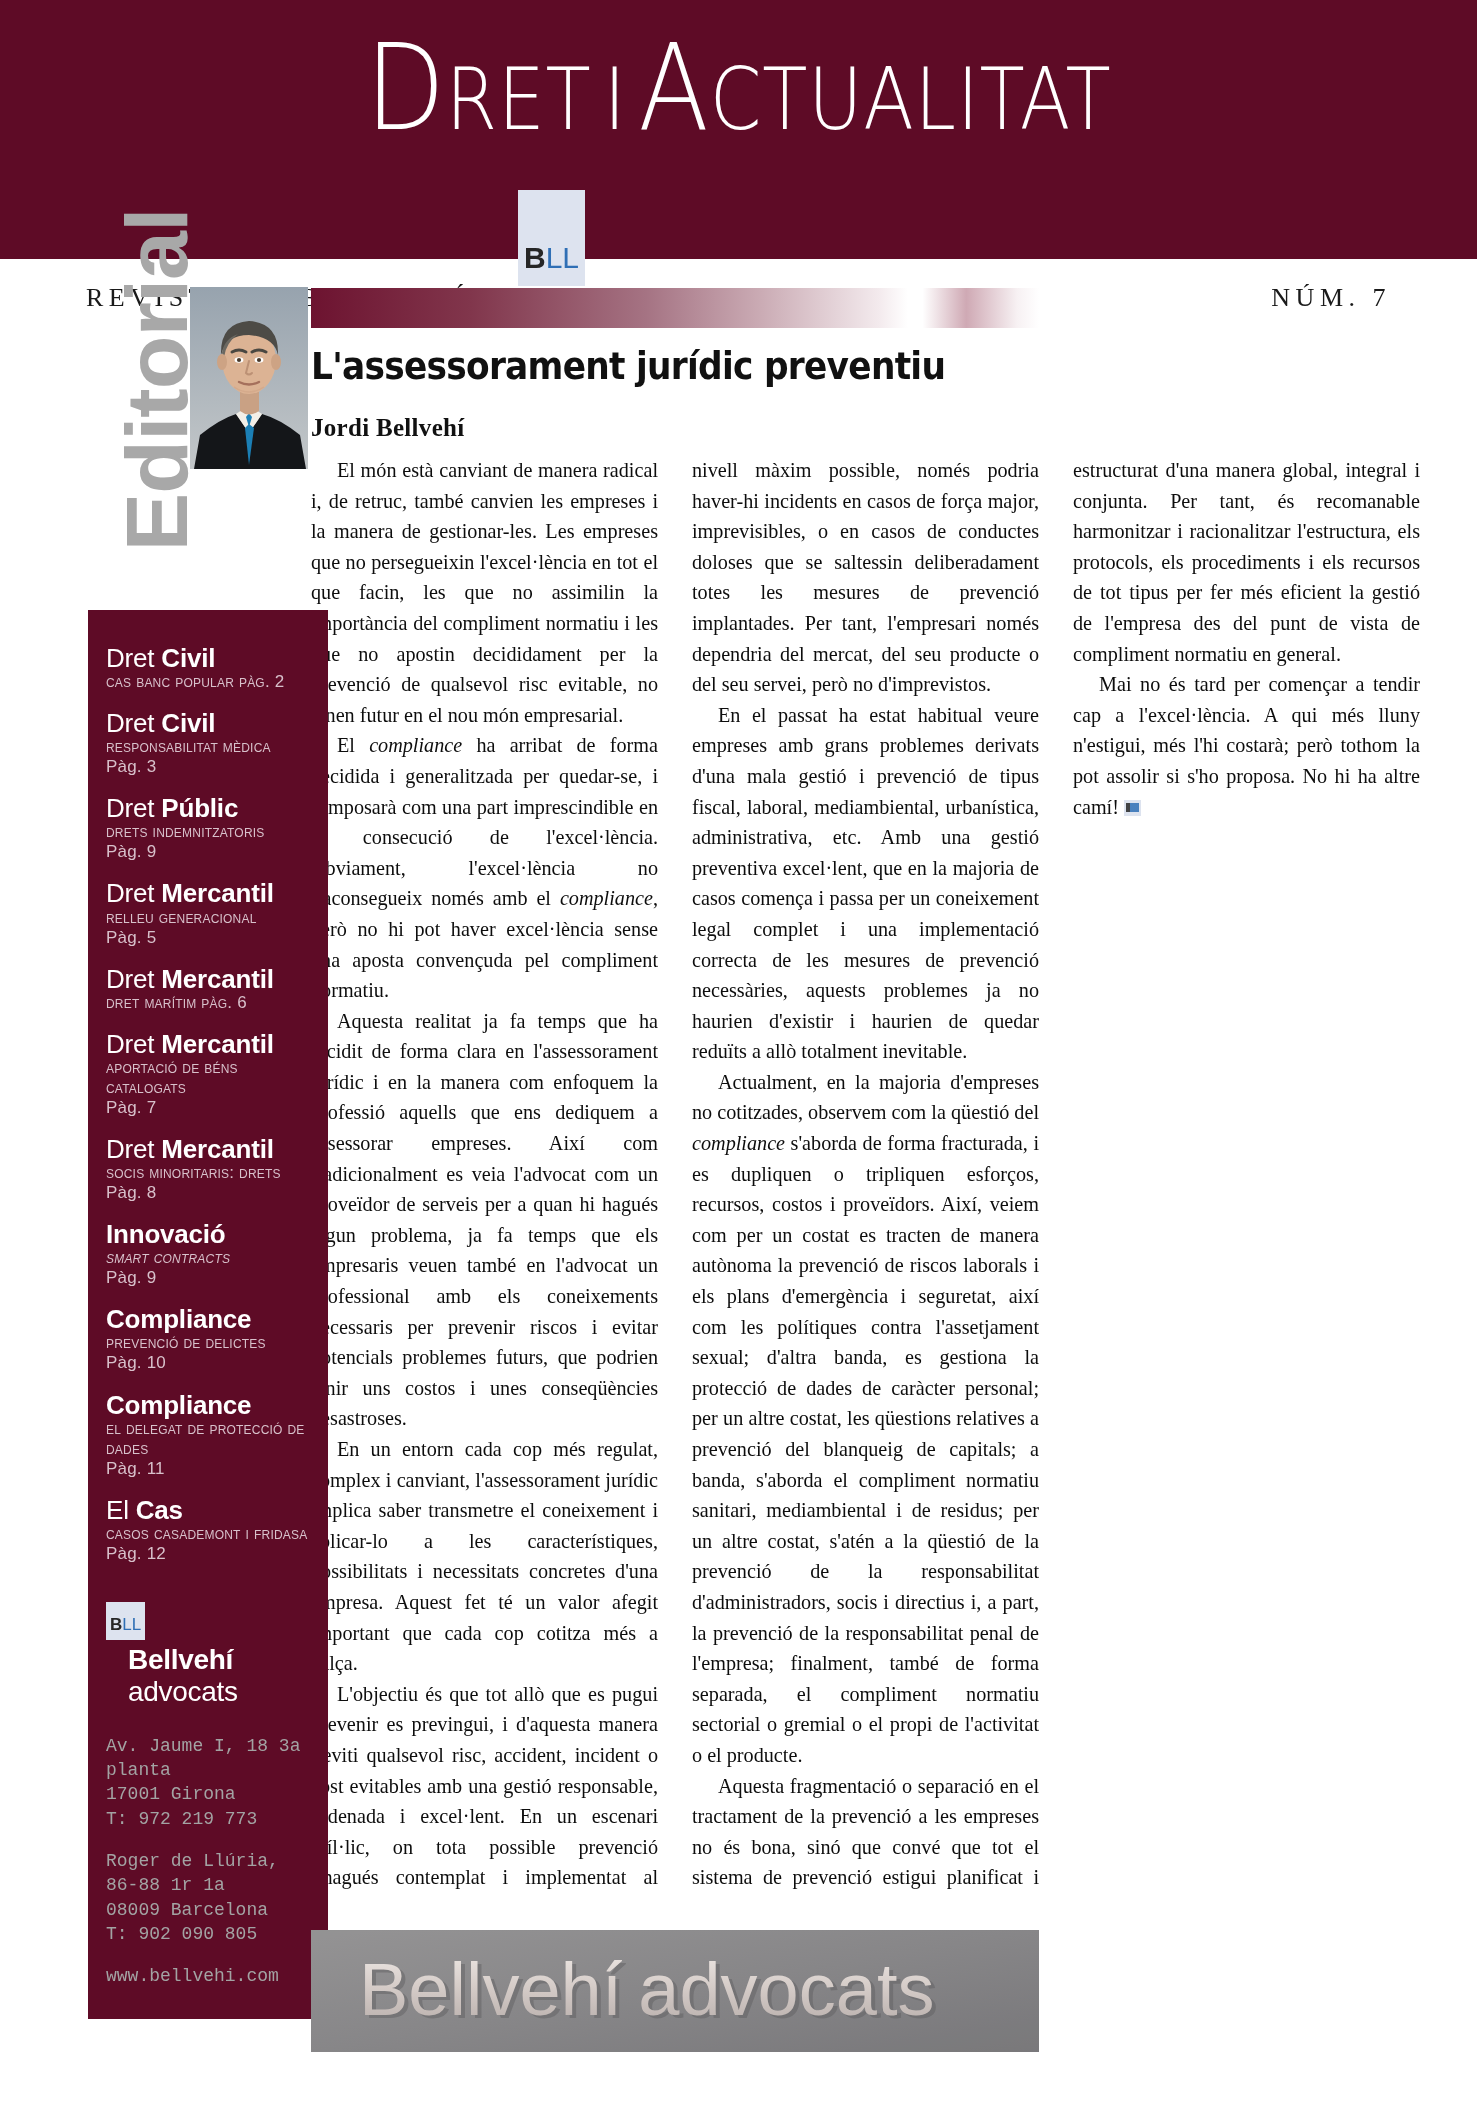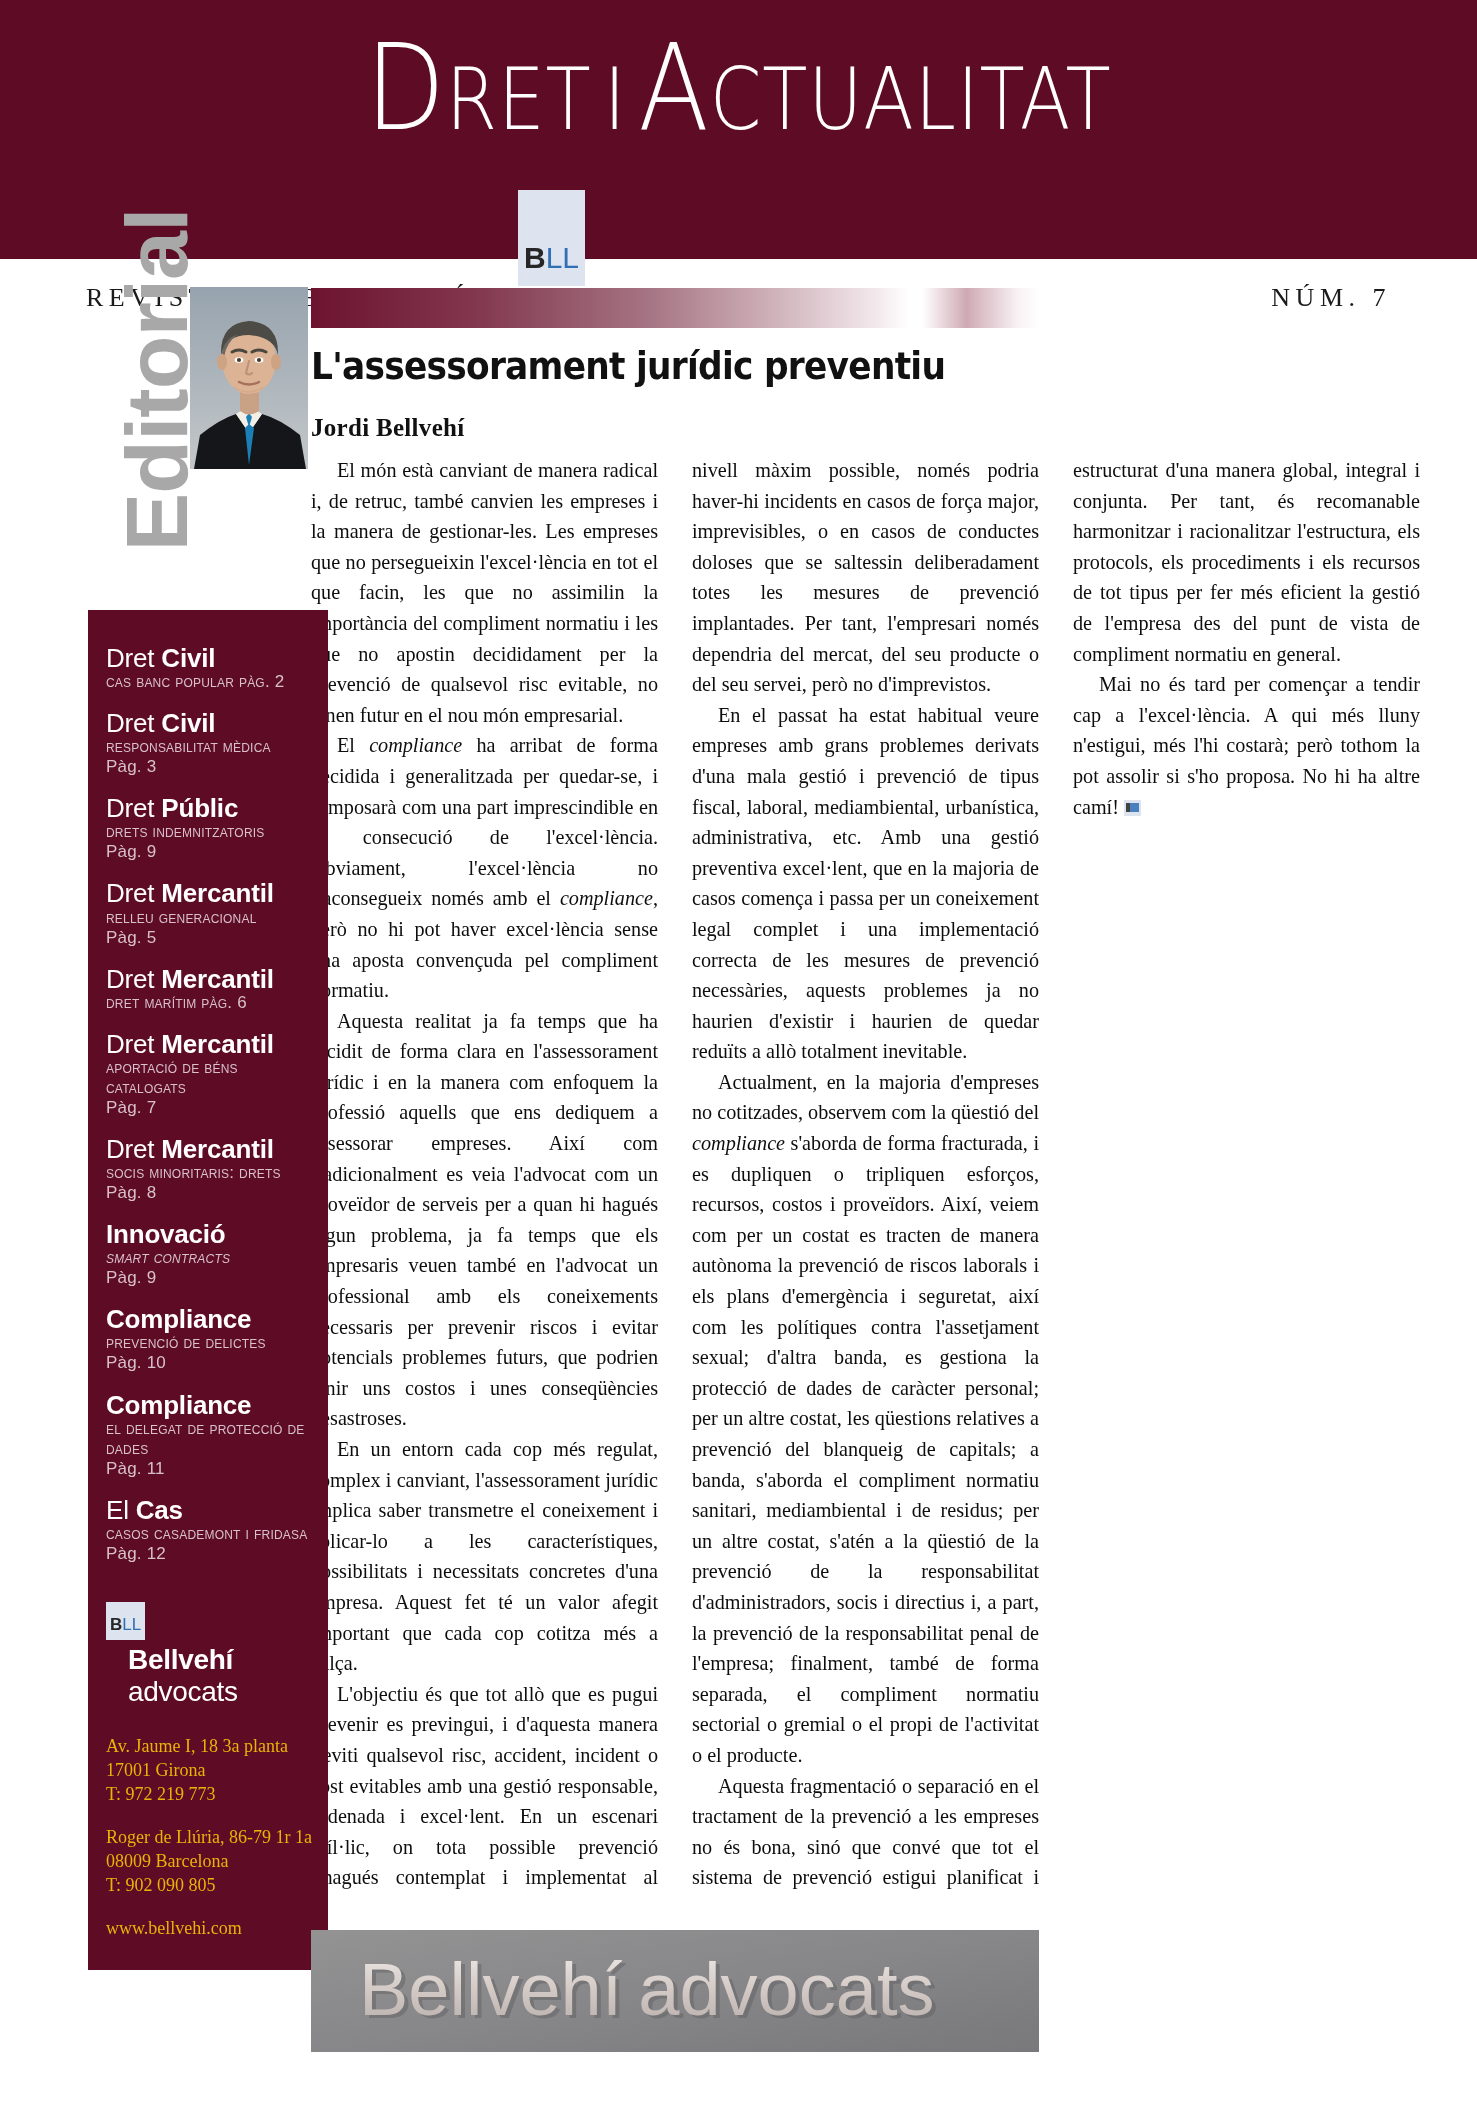--- a/index.html
+++ b/index.html
@@ -195,23 +195,23 @@
     color: #ffffff;
     font-weight: 300;
     padding-left: 22px;
     letter-spacing: -0.3px;
   }
   .firm-name b { font-weight: 700; }
 
   .addr-block {
     margin-top: 26px;
     padding: 0 16px 0 18px;
-    font-family: Liberation Serif, serif;
+    font-family: Liberation Mono, monospace;
     font-size: 18px;
-    color: #eab308;
+    color: #a3a3a3;
     line-height: 1.35;
   }
   .addr-group { margin-bottom: 18px; }
   .addr-web { margin-top: 8px; }
 
   
   .portrait {
     position: absolute;
     left: 190px;
     top: 287px;
@@ -479,21 +479,21 @@
       </div>
     </div>
 
     <div class="addr-block" id="addr-block">
         <div class="addr-group">
           <div>Av. Jaume I, 18 3a planta</div>
           <div>17001 Girona</div>
           <div>T: 972 219 773</div>
         </div>
         <div class="addr-group">
-          <div>Roger de Llúria, 86-79 1r 1a</div>
+          <div>Roger de Llúria, 86-88 1r 1a</div>
           <div>08009 Barcelona</div>
           <div>T: 902 090 805</div>
         </div>
         <div class="addr-web">www.bellvehi.com</div>
       </div>
   </div>
 
   <div class="sign-photo">
     <svg width="728" height="122" viewBox="0 0 728 122" xmlns="http://www.w3.org/2000/svg" aria-hidden="true">
       <defs>

